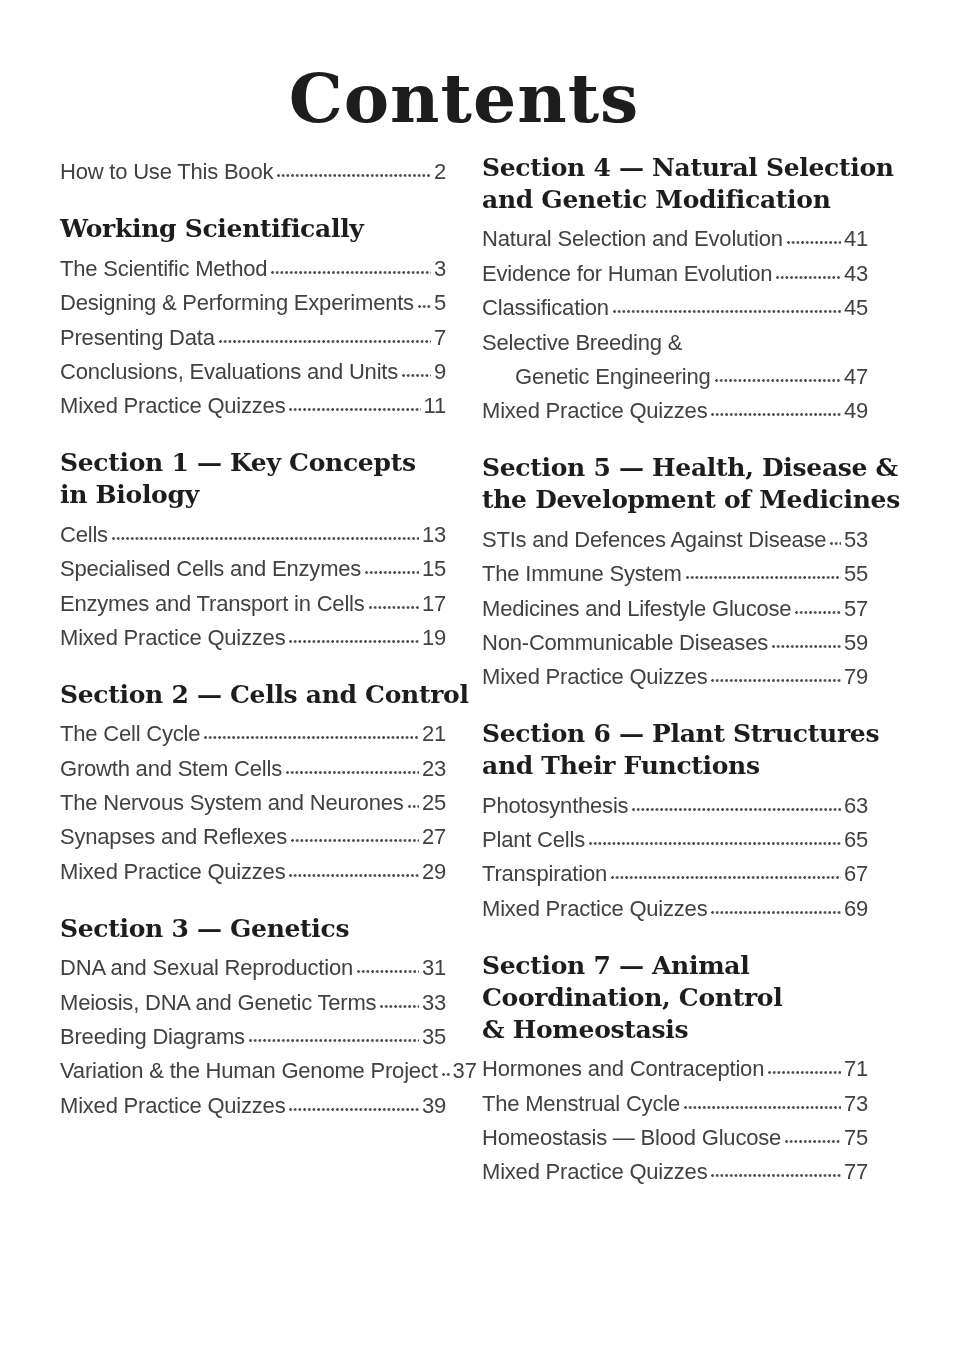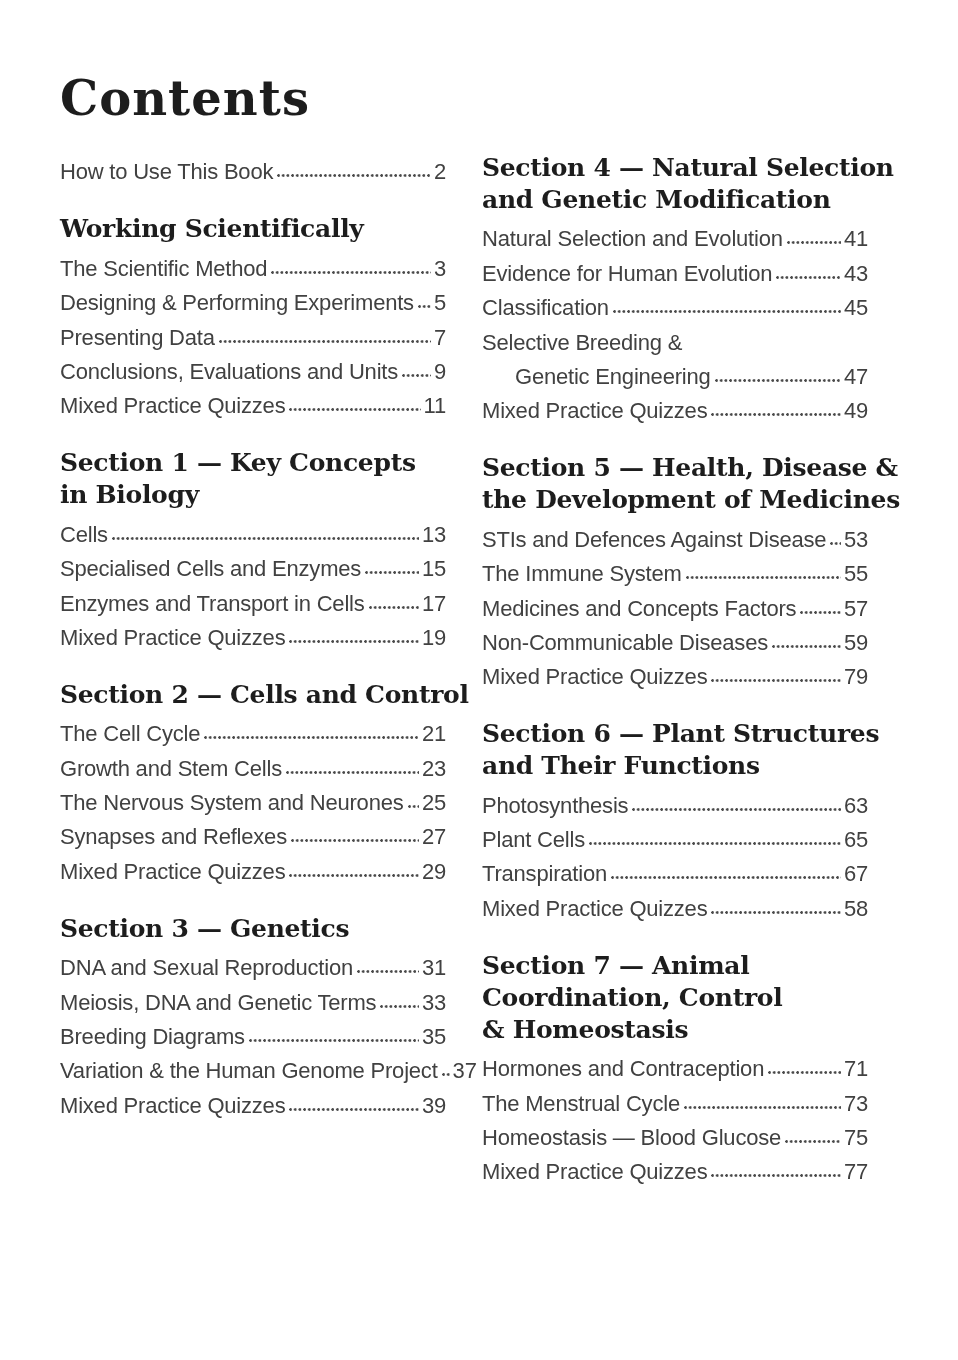--- a/index.html
+++ b/index.html
@@ -17,24 +17,24 @@
     position:relative;
   }
   .page{
     width:958px;height:1360px;
     padding-top:58px;
     background:var(--bg);
   }
   .title{
     width:808px;
     margin-left:60px;
-    text-align:left;
+    text-align:center;
     font-family:"DejaVu Serif",serif;
     font-weight:bold;
-    font-size:48px;
+    font-size:68px;
     line-height:80px;
     letter-spacing:1px;
     color:var(--heading);
   }
   .columns{
     margin-left:60px;
     width:808px;
     margin-top:14px;
     display:flex;
     gap:36px;
@@ -252,21 +252,21 @@
             <span class="lbl">STIs and Defences Against Disease</span>
             <span class="fill"></span>
             <span class="pg">53</span>
           </div>
           <div class="entry-row">
             <span class="lbl">The Immune System</span>
             <span class="fill"></span>
             <span class="pg">55</span>
           </div>
           <div class="entry-row">
-            <span class="lbl">Medicines and Concepts Factors</span>
+            <span class="lbl">Medicines and Lifestyle Glucose</span>
             <span class="fill"></span>
             <span class="pg">57</span>
           </div>
           <div class="entry-row">
             <span class="lbl">Non-Communicable Diseases</span>
             <span class="fill"></span>
             <span class="pg">59</span>
           </div>
           <div class="entry-row">
             <span class="lbl">Mixed Practice Quizzes</span>
@@ -290,21 +290,21 @@
             <span class="pg">65</span>
           </div>
           <div class="entry-row">
             <span class="lbl">Transpiration</span>
             <span class="fill"></span>
             <span class="pg">67</span>
           </div>
           <div class="entry-row">
             <span class="lbl">Mixed Practice Quizzes</span>
             <span class="fill"></span>
-            <span class="pg">58</span>
+            <span class="pg">69</span>
           </div>
         </div>
         <div class="section">
           <h2 class="section-heading">
             <div class="hline">Section 7 — Animal</div>
             <div class="hline">Coordination, Control</div>
             <div class="hline">&amp; Homeostasis</div>
           </h2>
           <div class="entry-row">
             <span class="lbl">Hormones and Contraception</span>

